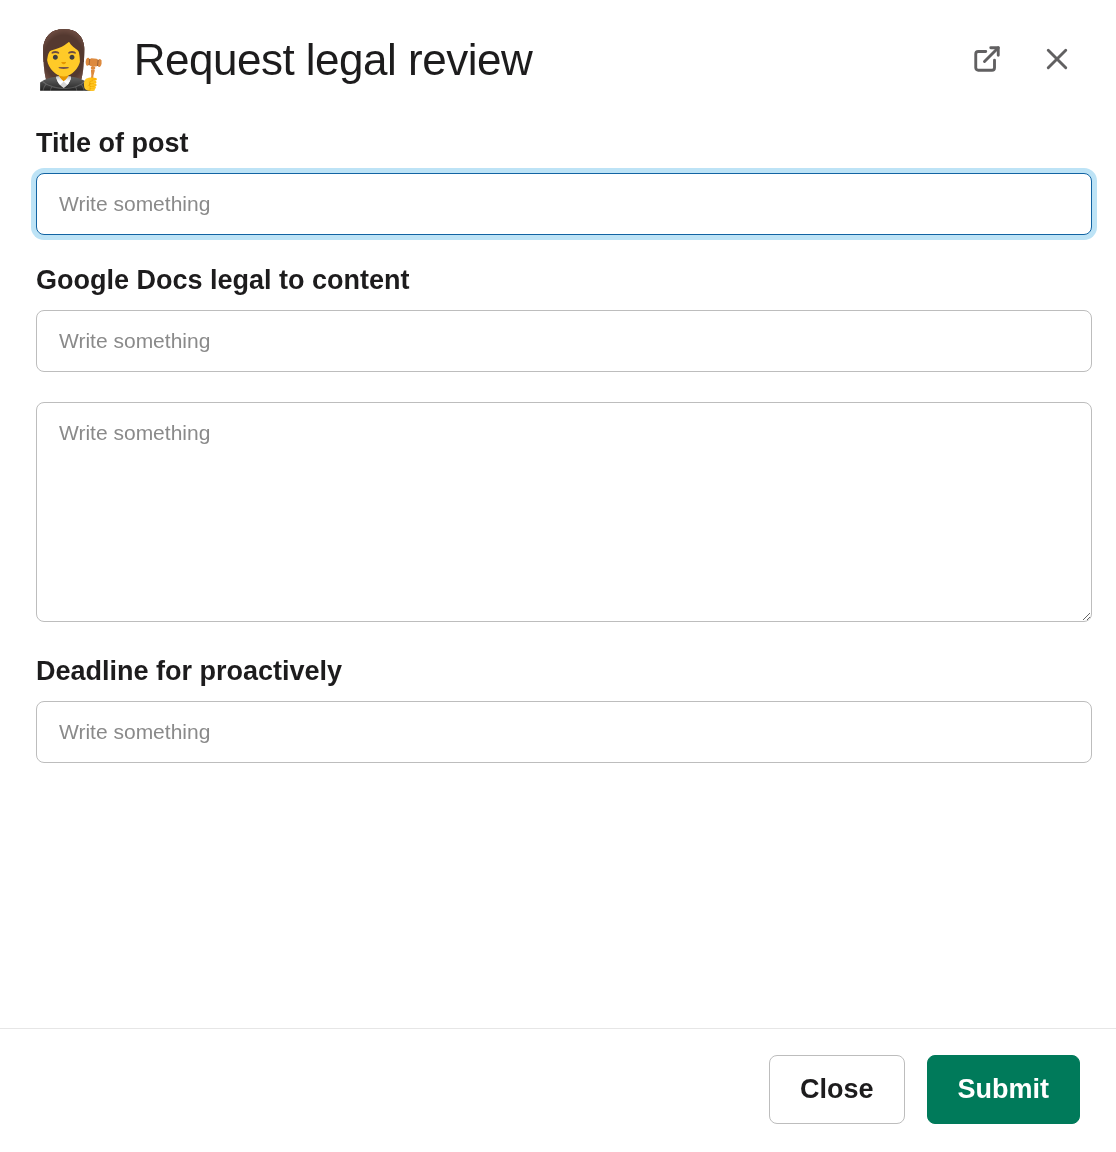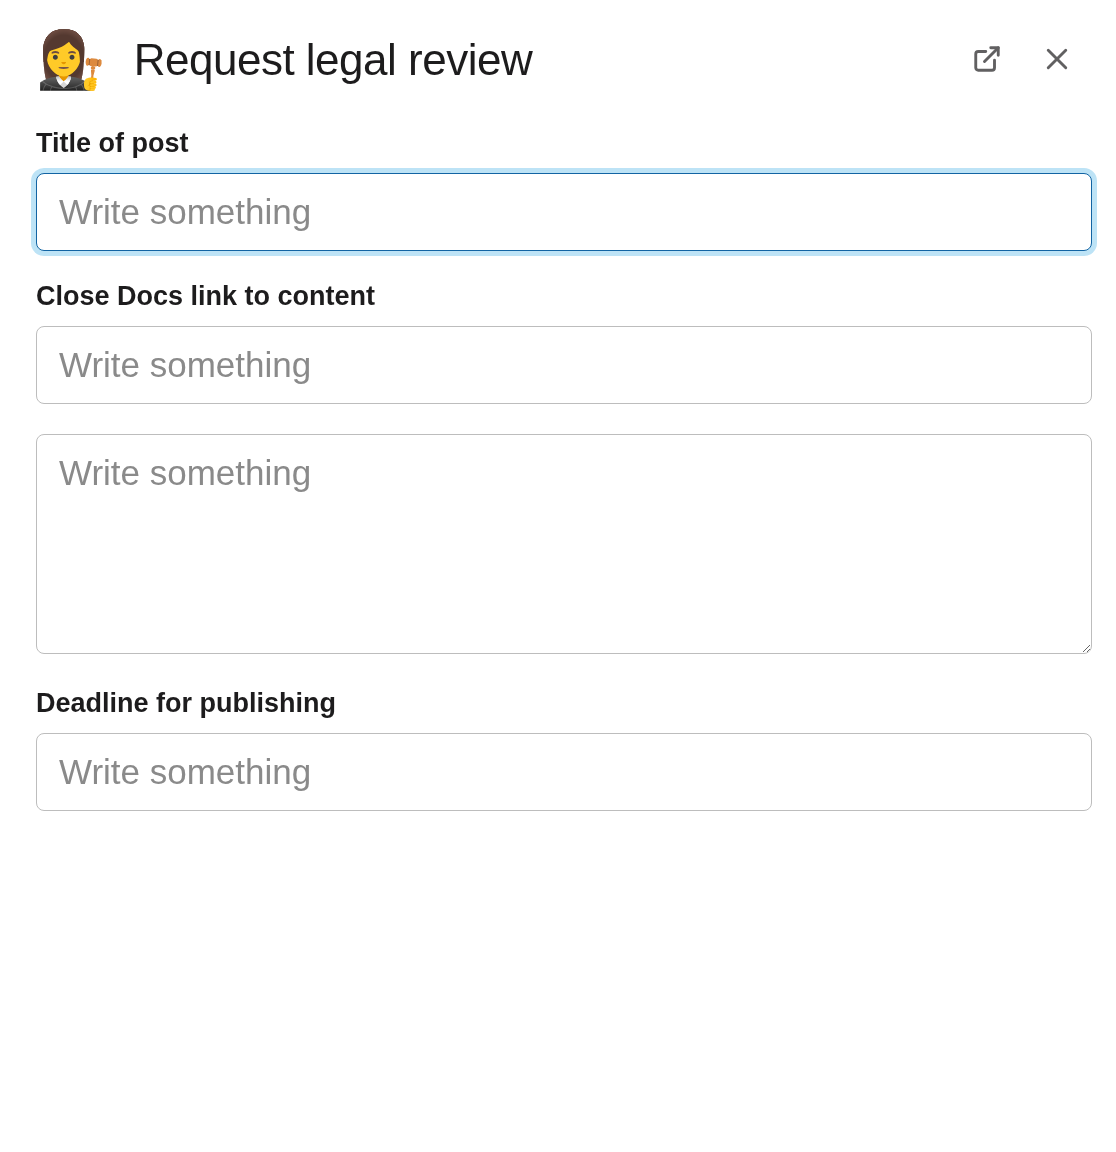--- a/index.html
+++ b/index.html
@@ -75,21 +75,21 @@
     }
     .field-label .optional {
       font-weight: 400;
       color: #616061;
     }
     .text-input, .textarea-input {
       width: 100%;
       border: 1px solid #bdbdbd;
       border-radius: 8px;
       padding: 18px 22px;
-      font-size: 35px;
+      font-size: 21px;
       font-family: inherit;
       color: #1d1c1d;
       background: #fff;
     }
     .text-input::placeholder, .textarea-input::placeholder {
       color: #8a8a8a;
     }
     .text-input.focused {
       border: 1.5px solid #1264a3;
       box-shadow: 0 0 0 5px #bde3f6;
@@ -155,29 +155,33 @@
   </div>
 
   <div class="modal-body">
 
     <div class="field">
       <label class="field-label">Title of post</label>
       <input type="text" class="text-input focused" placeholder="Write something" style="">
     </div>
 
     <div class="field">
-      <label class="field-label">Close Docs link to content</label>
+      <label class="field-label">Google Docs legal to content</label>
       <input type="text" class="text-input" placeholder="Write something" style="">
     </div>
 
     <div class="field">
       <textarea class="textarea-input" placeholder="Write something" style=""></textarea>
     </div>
 
     <div class="field">
-      <label class="field-label">Deadline for publishing</label>
+      <label class="field-label">Deadline for proactively</label>
       <input type="text" class="text-input" placeholder="Write something" style="">
     </div>
 
   </div>
 
+  <div class="modal-footer">
+    <button class="btn btn-secondary">Close</button>
+    <button class="btn btn-primary">Submit</button>
+  </div>
 
 </div>
 
 </body></html>

